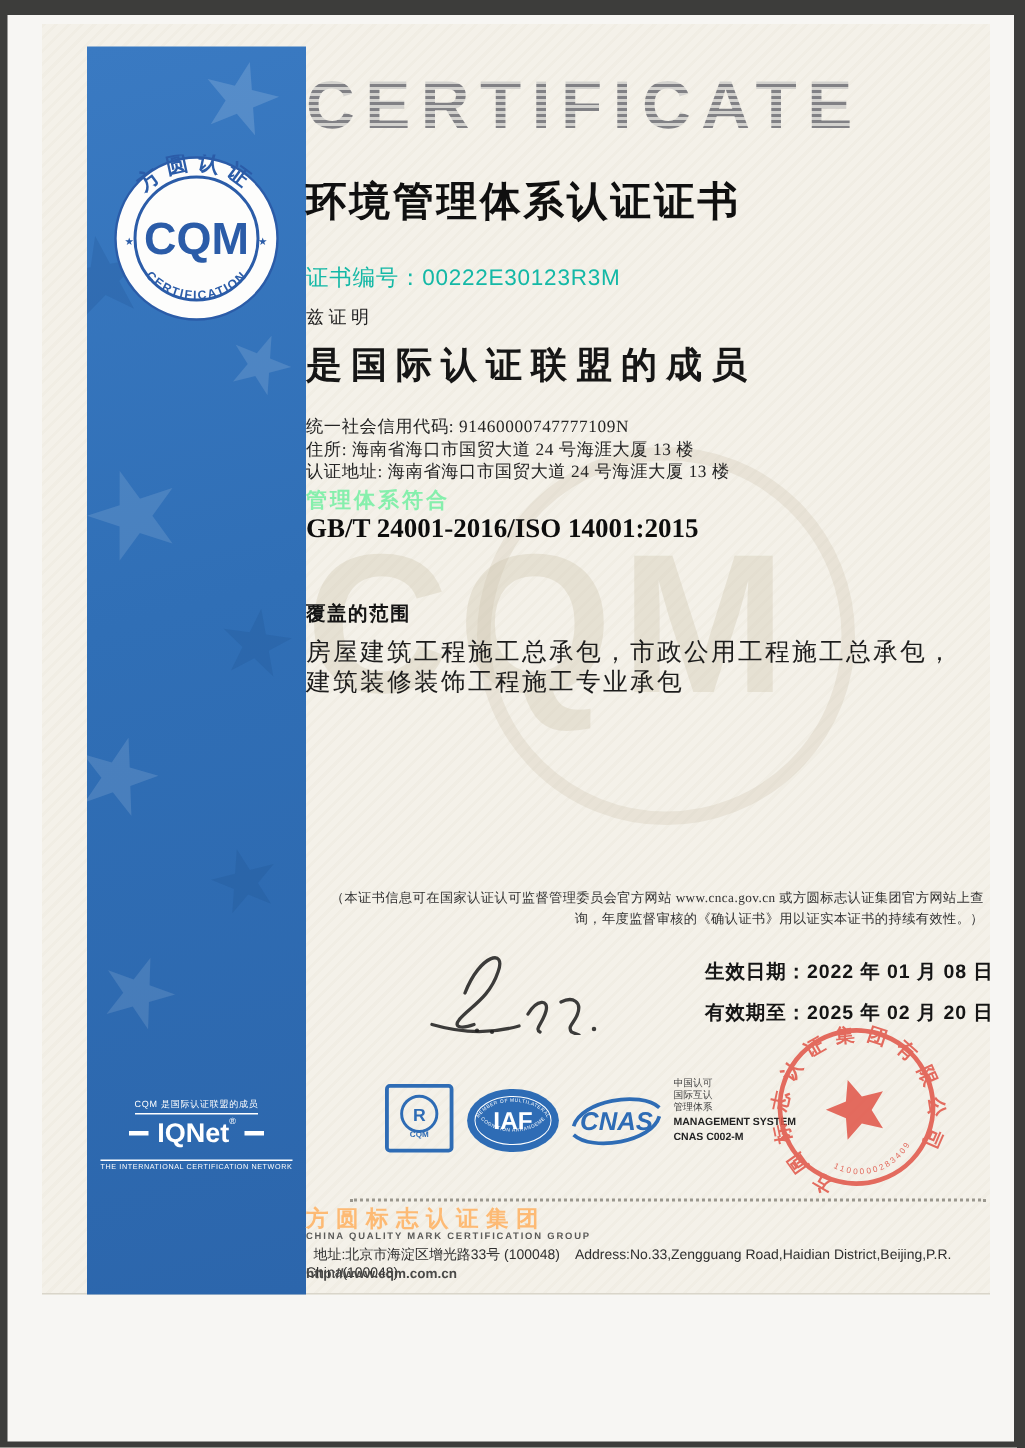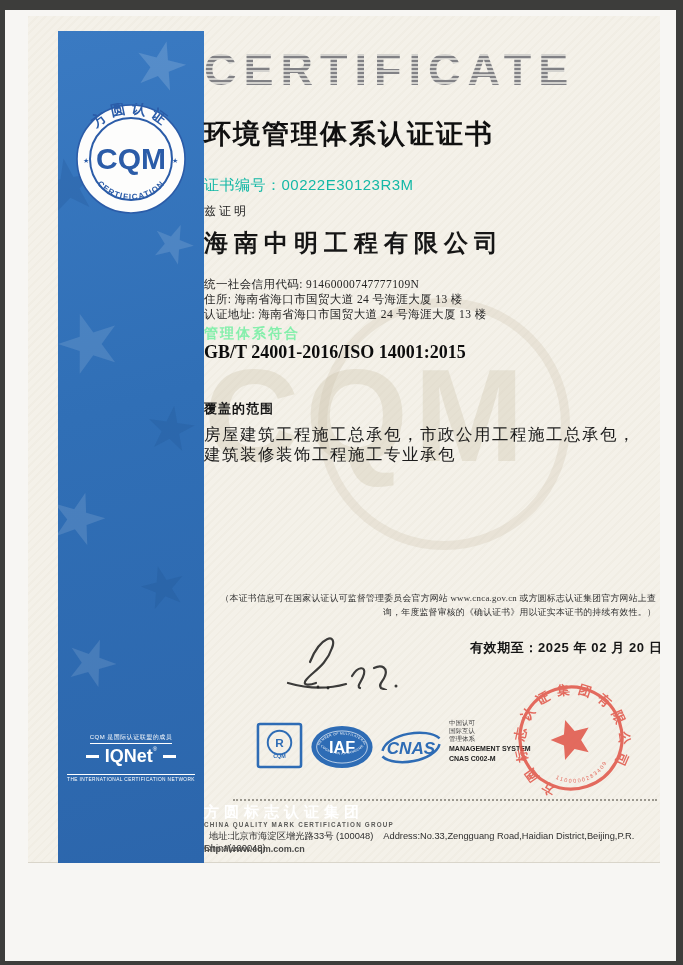--- a/index.html
+++ b/index.html
@@ -37,21 +37,21 @@
   .wm-ring{left:318px;top:298px;width:234px;height:234px;border:9px solid rgba(199,189,162,.25);border-radius:50%}
   .wm-cqm{top:318px;font-size:132px;line-height:196px;font-weight:800;letter-spacing:6px;color:rgba(199,189,162,.30)}
   .disclaimer{left:214px;top:592px;width:442px;text-align:right;font-size:8.8px;line-height:13.5px;
               color:#303030;font-family:"Liberation Serif",serif;letter-spacing:.3px}
   .dates{left:470px;top:634px;font-size:13px;font-weight:700;color:#151515;letter-spacing:.6px;line-height:27px}
   .sig{left:282px;top:628px}
   .stamp{left:507px;top:674px;z-index:5}
   .accr{left:449px;top:719px;color:#444;font-size:6.5px;line-height:8px}
   .accr .en{font-size:7px;font-weight:700;color:#222;line-height:9px;margin-top:1px}
   .dotline{left:233px;top:799px;width:424px;height:0;border-top:2px dotted #9a978e}
-  .brand{top:803px;font-size:15px;font-weight:800;letter-spacing:5px;color:#ffffff}
+  .brand{top:803px;font-size:15px;font-weight:800;letter-spacing:5px;color:#fdba74}
   .brand-en{top:821px;font-size:6.3px;font-weight:700;letter-spacing:1.2px;color:#5a5a58}
   .addr{top:830px;font-size:9.3px;color:#2e2e2e}
   .addr span{margin:4px 5px}
   .url{top:844px;font-size:9px;font-weight:700;color:#4a4a48}
   
   .iqnet{position:absolute;left:2px;top:694px;width:142px;text-align:center;color:#fff}
   .iqnet-top{display:inline-block;font-size:6px;letter-spacing:.5px;border-bottom:1px solid #fff;padding-bottom:1px}
   .iqnet-main{display:flex;align-items:center;justify-content:center;gap:6px;margin-top:2px}
   .iqnet-main .dash{width:13px;height:3px;background:#fff}
   .iqnet-name{font-size:18px;font-weight:800;letter-spacing:0}
@@ -109,21 +109,21 @@
 <div class="abs wm-ring"></div>
 <div class="abs ctr wm-cqm">CQM</div>
 
 <div class="abs ctr wm-cert">CERTIFICATE</div>
 <div class="abs ctr title">环境管理体系认证证书</div>
 <div class="abs ctr certno">
   <span>证书编号：</span><span>00222E30123R3M</span>
 </div>
 <div class="abs ctr attest">兹证明</div>
 
-<div class="abs ctr company">海南中明工程有限公司</div>
+<div class="abs ctr company">是国际认证联盟的成员</div>
 <div class="abs ctr info i1">统一社会信用代码: 91460000747777109N</div>
 <div class="abs ctr info i2">住所: 海南省海口市国贸大道 24 号海涯大厦 13 楼</div>
 <div class="abs ctr info i3">认证地址: 海南省海口市国贸大道 24 号海涯大厦 13 楼</div>
 
 <div class="abs ctr std-intro">管理体系符合</div>
 <div class="abs ctr std-code">GB/T 24001-2016/ISO 14001:2015</div>
 
 <div class="abs ctr scope-head">覆盖的范围</div>
 <div class="abs ctr scope-l s1">房屋建筑工程施工总承包，市政公用工程施工总承包，</div>
 <div class="abs ctr scope-l s2">建筑装修装饰工程施工专业承包</div>
@@ -138,20 +138,21 @@
     <path d="M92,40 C100,36 106,40 103,48 C101,54 96,56 99,60 L104,62"></path>
   </g>
   <g fill="#1c1c1c" opacity=".85">
     <circle cx="36" cy="59" r="1.4"></circle>
       <circle cx="46" cy="60" r="1.4"></circle>
       <circle cx="114" cy="58" r="1.5"></circle>
   </g>
 </svg>
 
 <div class="abs dates">
+  <div><span>生效日期：</span><span>2022 年 01 月 08 日</span></div>
   <div><span>有效期至：</span><span>2025 年 02 月 20 日</span></div>
 </div>
 
 <svg class="abs stamp" width="128" height="128" viewBox="0 0 128 128">
   <g transform="rotate(-18 64 64)" opacity=".88">
     <circle cx="64" cy="64" r="51" fill="none" stroke="#e1584b" stroke-width="3.2"></circle>
     <polygon fill="#e1584b" points="64,45 69.6,58.4 84,59.5 73,69 76.4,83 64,75.5 51.6,83 55,69 44,59.5 58.4,58.4"></polygon>
     <defs>
       <path id="stampArc" d="M 28.1,99.9 A 48,48 0 1 1 99.9,99.9"></path>
       <path id="stampNum" d="M 31,90 A 38,38 0 0 0 97,90"></path>

